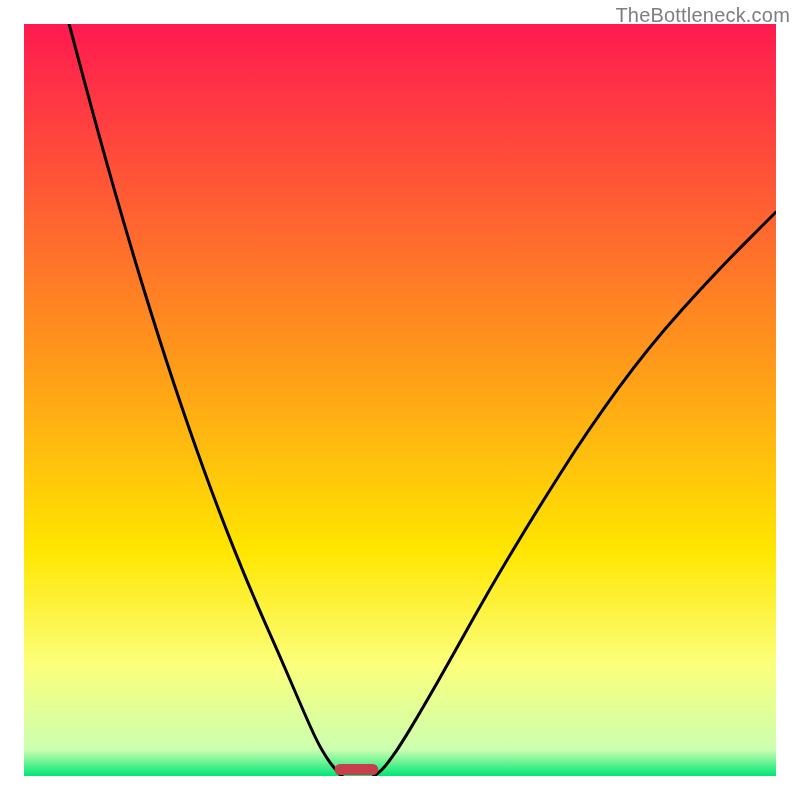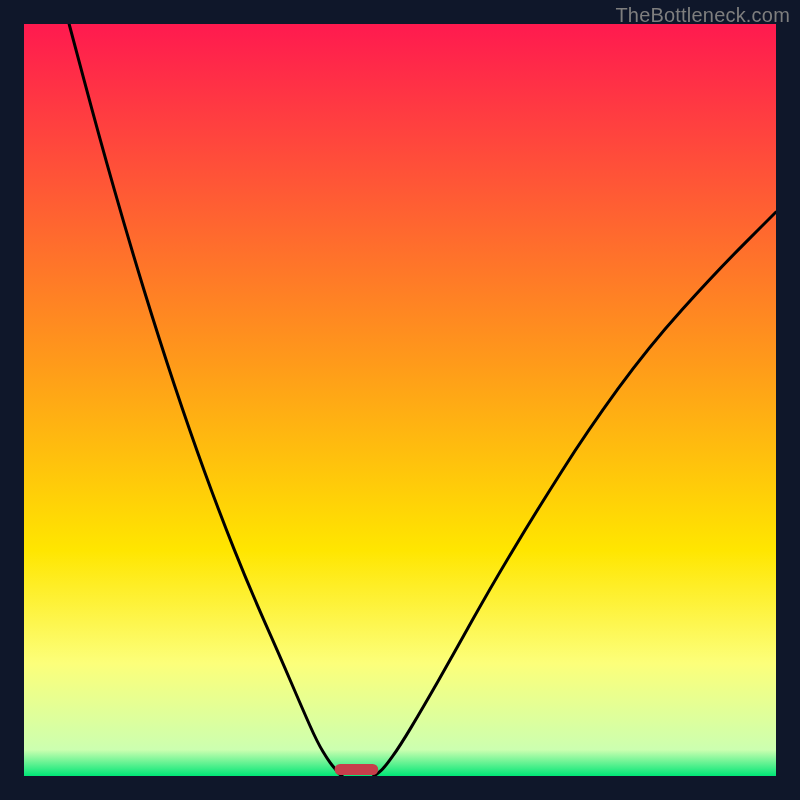--- a/index.html
+++ b/index.html
@@ -8,21 +8,21 @@
     width: 800px;
     height: 800px;
     overflow: hidden;
     background: #000;
     font-family: Arial, Helvetica, sans-serif;
   }
   .frame {
     position: absolute;
     left: 0; top: 0;
     width: 800px; height: 800px;
-    background: #0f172a;
+    background: #ffffff;
   }
   svg.plot {
     position: absolute;
     left: 24px;
     top: 24px;
     width: 752px;
     height: 752px;
     display: block;
   }
   .watermark {

